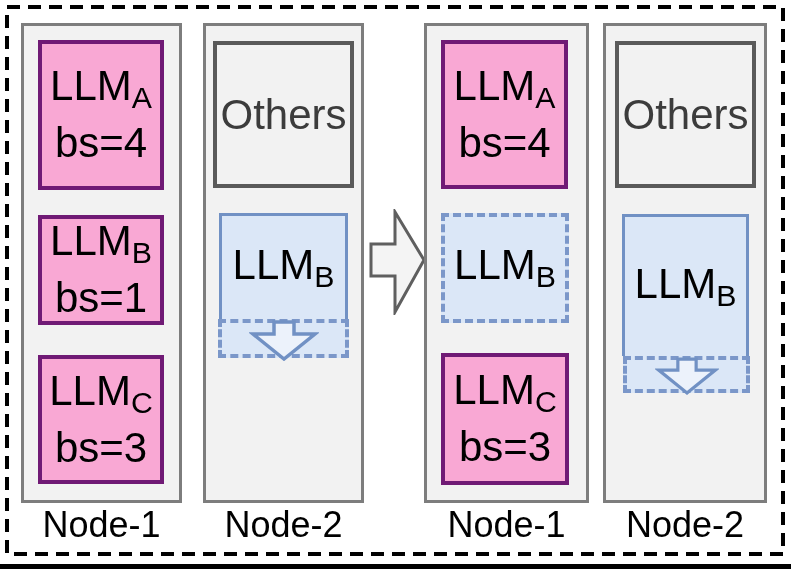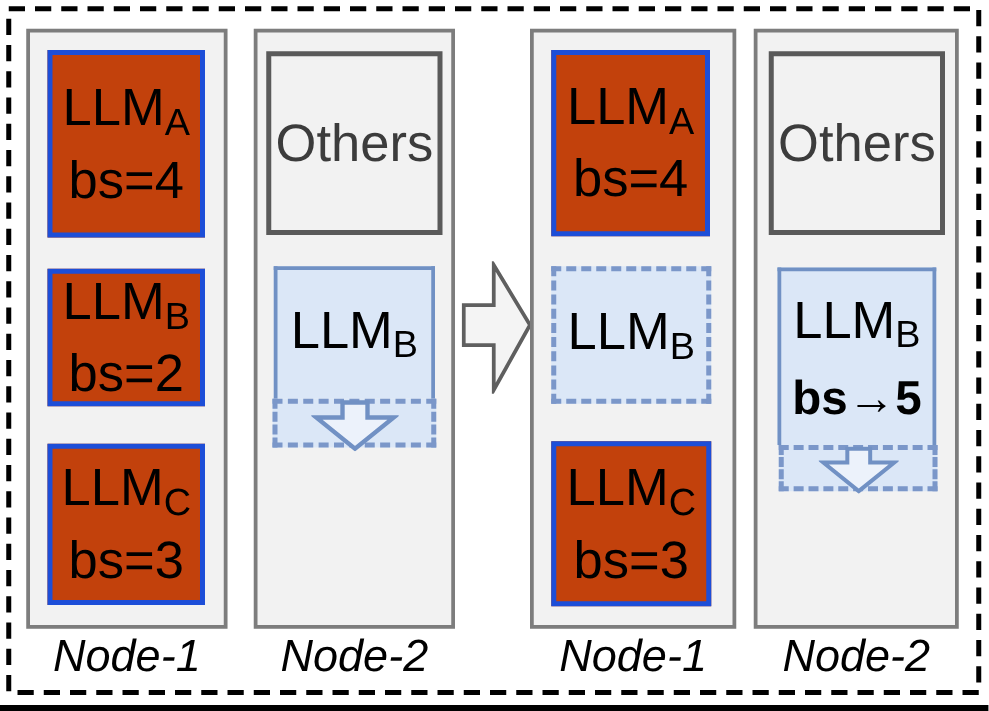--- a/index.html
+++ b/index.html
@@ -10,40 +10,40 @@
   .abs { position:absolute; left:0; top:0; }
   .panel {
     position:absolute; box-sizing:border-box;
     background:#f2f2f2; border:3px solid #7d7d7d;
   }
   .llm-box {
     position:absolute; box-sizing:border-box;
     display:flex; flex-direction:column; align-items:center; justify-content:center;
     text-align:center; row-gap:6px;
   }
-  .white { background:#c2410c; border:4px solid #1d4ed8; }
+  .white { background:#f9a8d4; border:4px solid #701a75; }
   .blue-solid { background:#dbe7f7; border:3px solid #7191c4; border-bottom:none; }
   .blue-dashed { background:#dbe7f7; border:4px dashed #7b97c9; }
   .blue-ext {
     position:absolute; box-sizing:border-box; overflow:visible;
     background:#dbe7f7; border:4px dashed #7b97c9;
   }
   .box-line { font-size:42px; line-height:1.1; color:#000; white-space:nowrap; }
   .sub { font-size:0.72em; vertical-align:-0.26em; }
   .bs-change { font-size:38px; line-height:1.1; font-weight:bold; color:#000; white-space:nowrap; }
   .bs-change .arr { font-weight:400; }
   .others-box {
     position:absolute; box-sizing:border-box;
     background:#f2f2f2; border:4px solid #5a5a5a;
     display:flex; align-items:center; justify-content:center;text-align:center;
   }
   .others-text { font-size:42px; color:#3c3c3c; }
   .panel-label {
     position:absolute; text-align:center;
-    font-size:36px; font-style:italic; color:#000; line-height:40px;
+    font-size:36px; color:#000; line-height:40px;
   }
   .down-arrow { position:absolute; left:50%; top:-3px; transform:translateX(-50%); }
   .down-arrow polygon { fill:#ecf2fb; stroke:#7191c4; stroke-width:3.5; stroke-linejoin:miter; }
   .transition { position:absolute; }
   .transition polygon { fill:#f4f4f4; stroke:#5f5f5f; stroke-width:3; stroke-linejoin:miter; }
   .bottom-rule { position:absolute; left:0; top:564px; width:791px; height:5px; background:#000; }
 </style>
 </head>
 <body>
 
@@ -53,21 +53,21 @@
     <rect x="7" y="7" width="776" height="547" fill="none" stroke="#000" stroke-width="4" stroke-dasharray="13 8"></rect>
   </svg>
 
   <div class="panel" style="left:21px; top:23px; width:161px; height:480px">
     <div class="llm-box white" style="left:14px; top:14px; width:126px; height:150px">
       <div class="box-line"><span>LLM</span><span class="sub">A</span></div>
       <div class="box-line">bs=4</div>
     </div>
     <div class="llm-box white" style="left:14px; top:189px; width:126px; height:110px">
       <div class="box-line"><span>LLM</span><span class="sub">B</span></div>
-      <div class="box-line">bs=2</div>
+      <div class="box-line">bs=1</div>
     </div>
     <div class="llm-box white" style="left:14px; top:329px; width:126px; height:129px">
       <div class="box-line"><span>LLM</span><span class="sub">C</span></div>
       <div class="box-line">bs=3</div>
     </div>
   </div>
   <div class="panel-label" style="left:21px; top:505px; width:161px">Node-1</div>
 
   <div class="panel" style="left:203px; top:23px; width:161px; height:480px">
     <div class="others-box" style="left:7px; top:15px; width:141px; height:147px">
@@ -104,21 +104,20 @@
     </div>
   </div>
   <div class="panel-label" style="left:424px; top:505px; width:165px">Node-1</div>
 
   <div class="panel" style="left:603px; top:23px; width:164px; height:480px">
     <div class="others-box" style="left:9px; top:15px; width:141px; height:147px">
       <div class="others-text">Others</div>
     </div>
     <div class="llm-box blue-solid" style="left:16px; top:188px; width:127px; height:142px; row-gap:14px">
       <div class="box-line"><span>LLM</span><span class="sub">B</span></div>
-      <div class="bs-change"><b>bs</b><span class="arr">→</span><b>5</b></div>
     </div>
     <div class="blue-ext" style="left:17px; top:330px; width:127px; height:37px">
       <svg class="down-arrow" width="64" height="38" viewBox="0 0 70 41">
         <polygon points="25,2 45,2 45,14 66,14 35,39 4,14 25,14"></polygon>
       </svg>
     </div>
   </div>
   <div class="panel-label" style="left:603px; top:505px; width:164px">Node-2</div>
 
   <div class="bottom-rule"></div>

